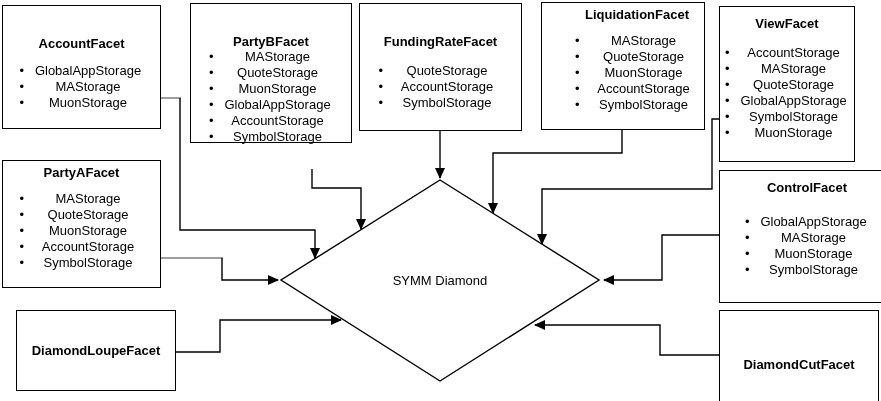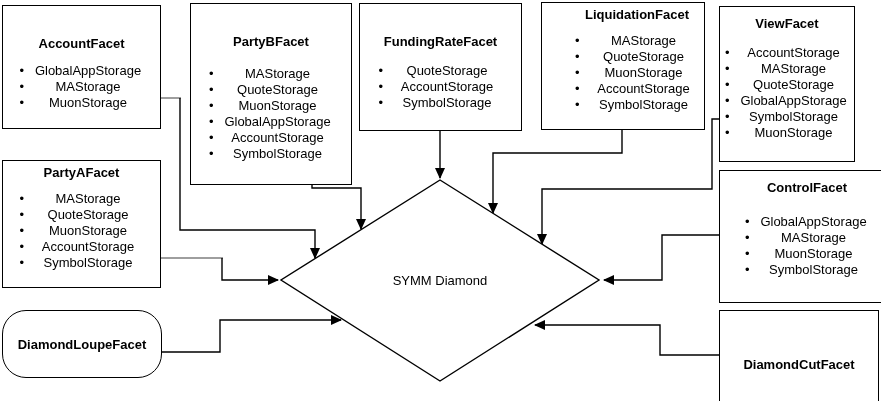--- a/index.html
+++ b/index.html
@@ -25,26 +25,26 @@
   .list {
     flex:1 1 auto; display:flex; flex-direction:column;
     justify-content:center; align-items:center; padding-bottom:6px;
   }
   .item { display:flex; width:124px; font-size:13px; line-height:16px; }
   .item .bullet { width:13px; text-align:left; }
   .item .txt { flex:1; text-align:center; white-space:nowrap; }
 
   
   #box-account     { left:2px;   top:5px;   width:159px; height:124px; }
-  #box-partyb      { left:190px; top:3px;   width:162px; height:182px; }
+  #box-partyb      { left:190px; top:3px;   width:162px; height:140px; }
   #box-fundingrate { left:359px; top:3px;   width:163px; height:128px; }
   #box-liquidation { left:541px; top:2px;   width:164px; height:128px;padding-left:28px; }
   #box-view        { left:719px; top:6px;   width:136px; height:156px; }
   #box-partya      { left:2px;   top:160px; width:159px; height:128px; }
-  #box-loupe       { left:2px;   top:310px; width:160px; height:68px;border-radius:24px;  }
+  #box-loupe       { left:16px;   top:310px; width:160px; height:81px;  }
   #box-control     { left:719px; top:170px; width:176px; height:133px; }
   #box-cut         { left:719px; top:310px; width:160px; height:108px;  }
 
   .diamond-label {
     font-family:"Liberation Sans", sans-serif; font-size:13px; fill:#000000;
   }
 </style>
 </head>
 <body>
 

